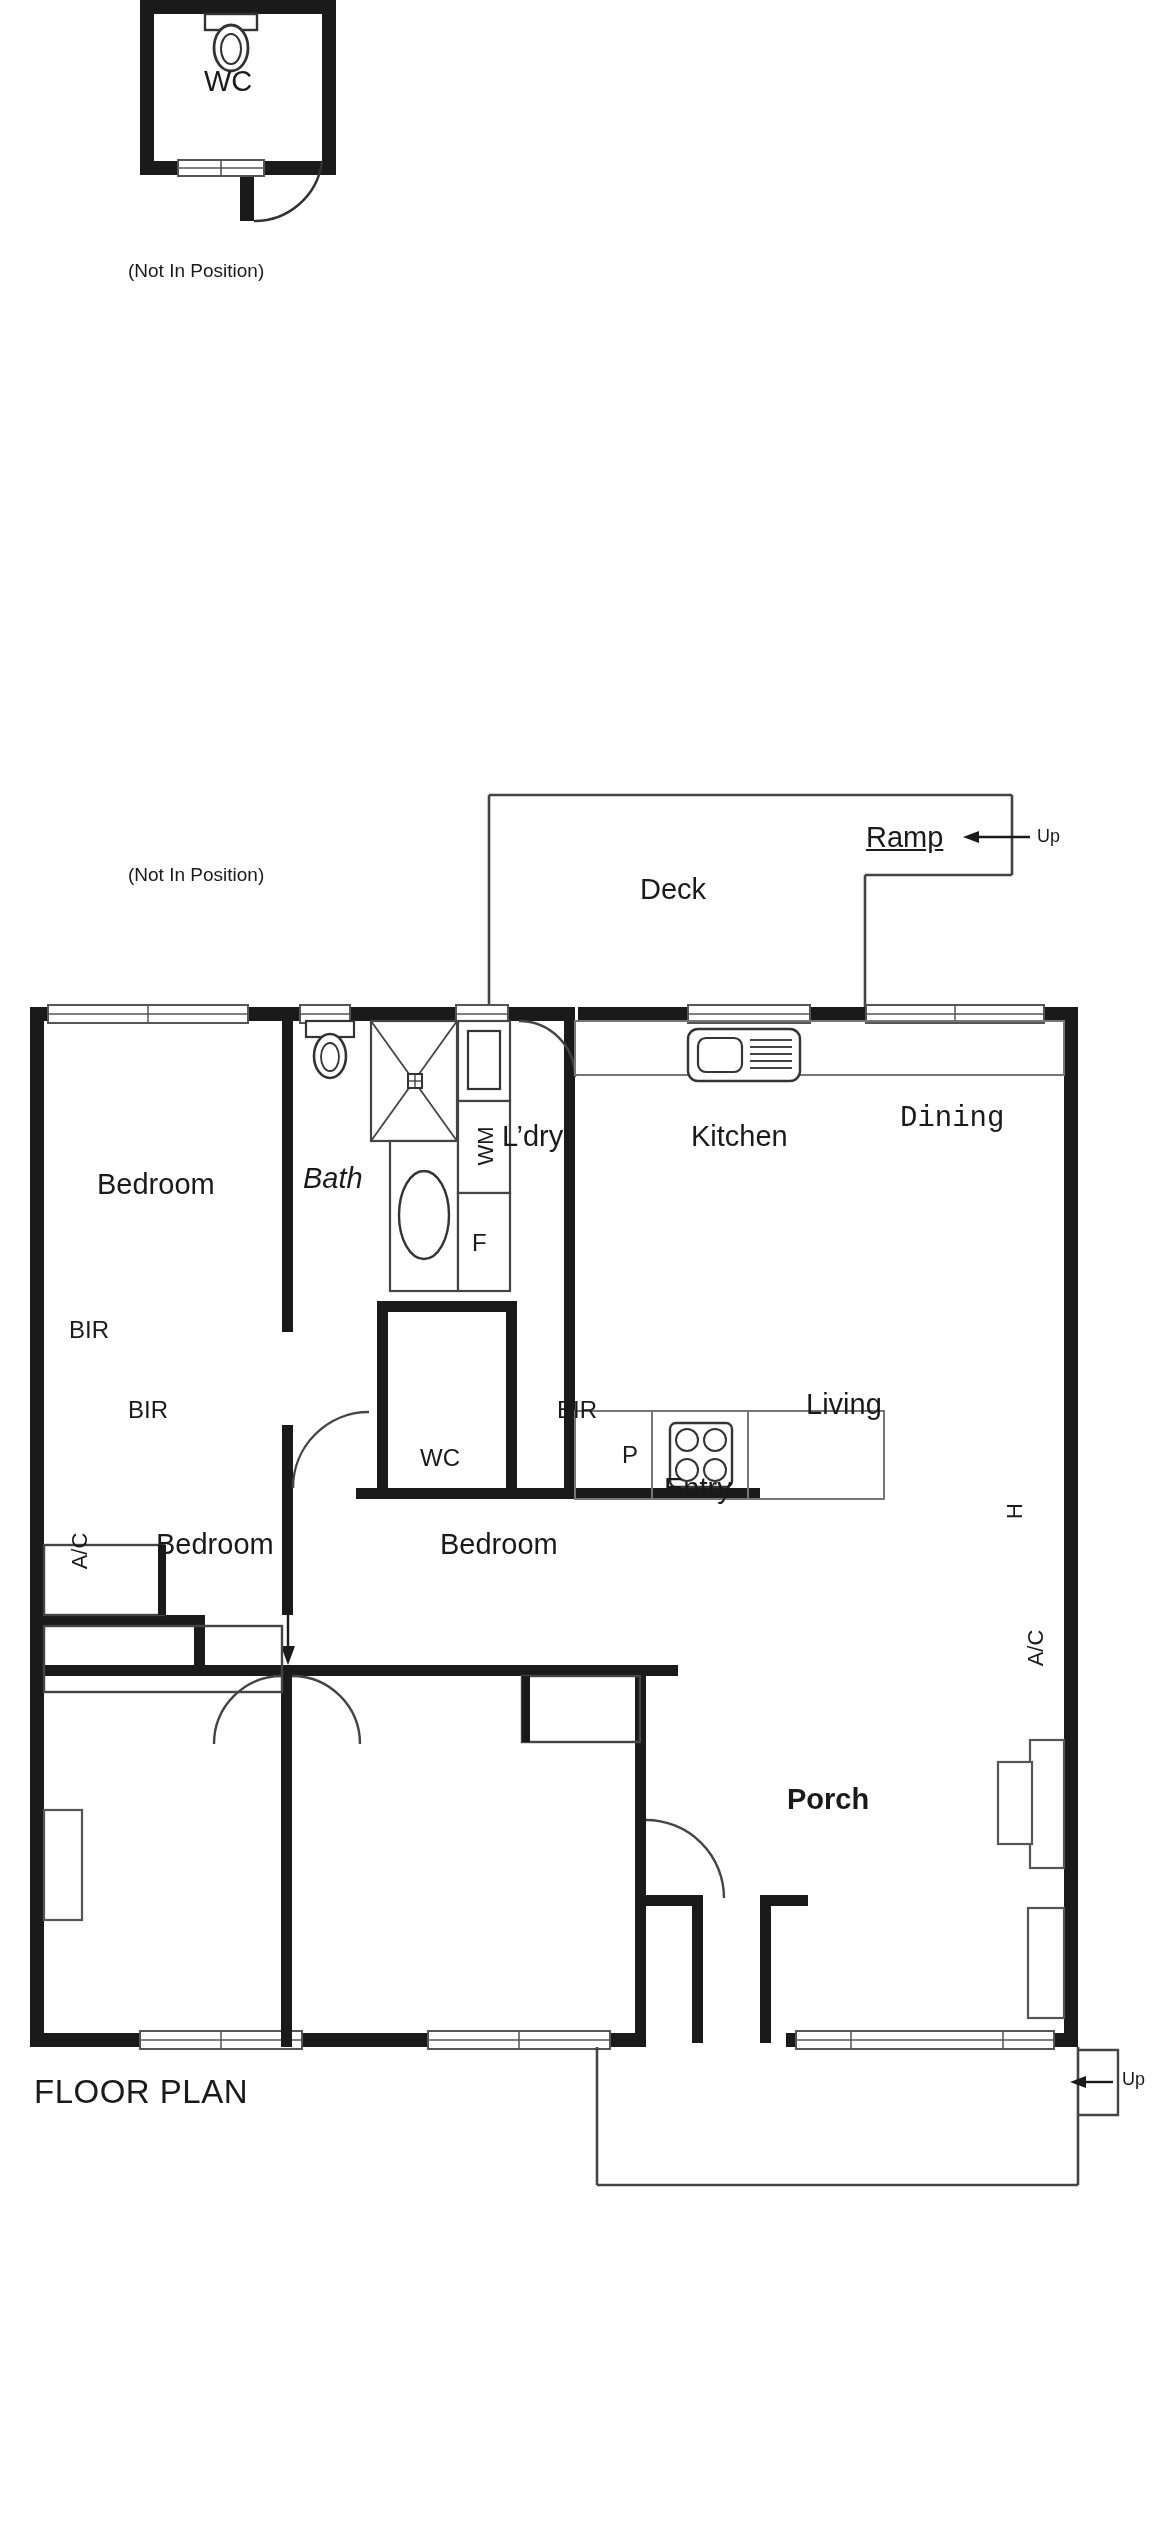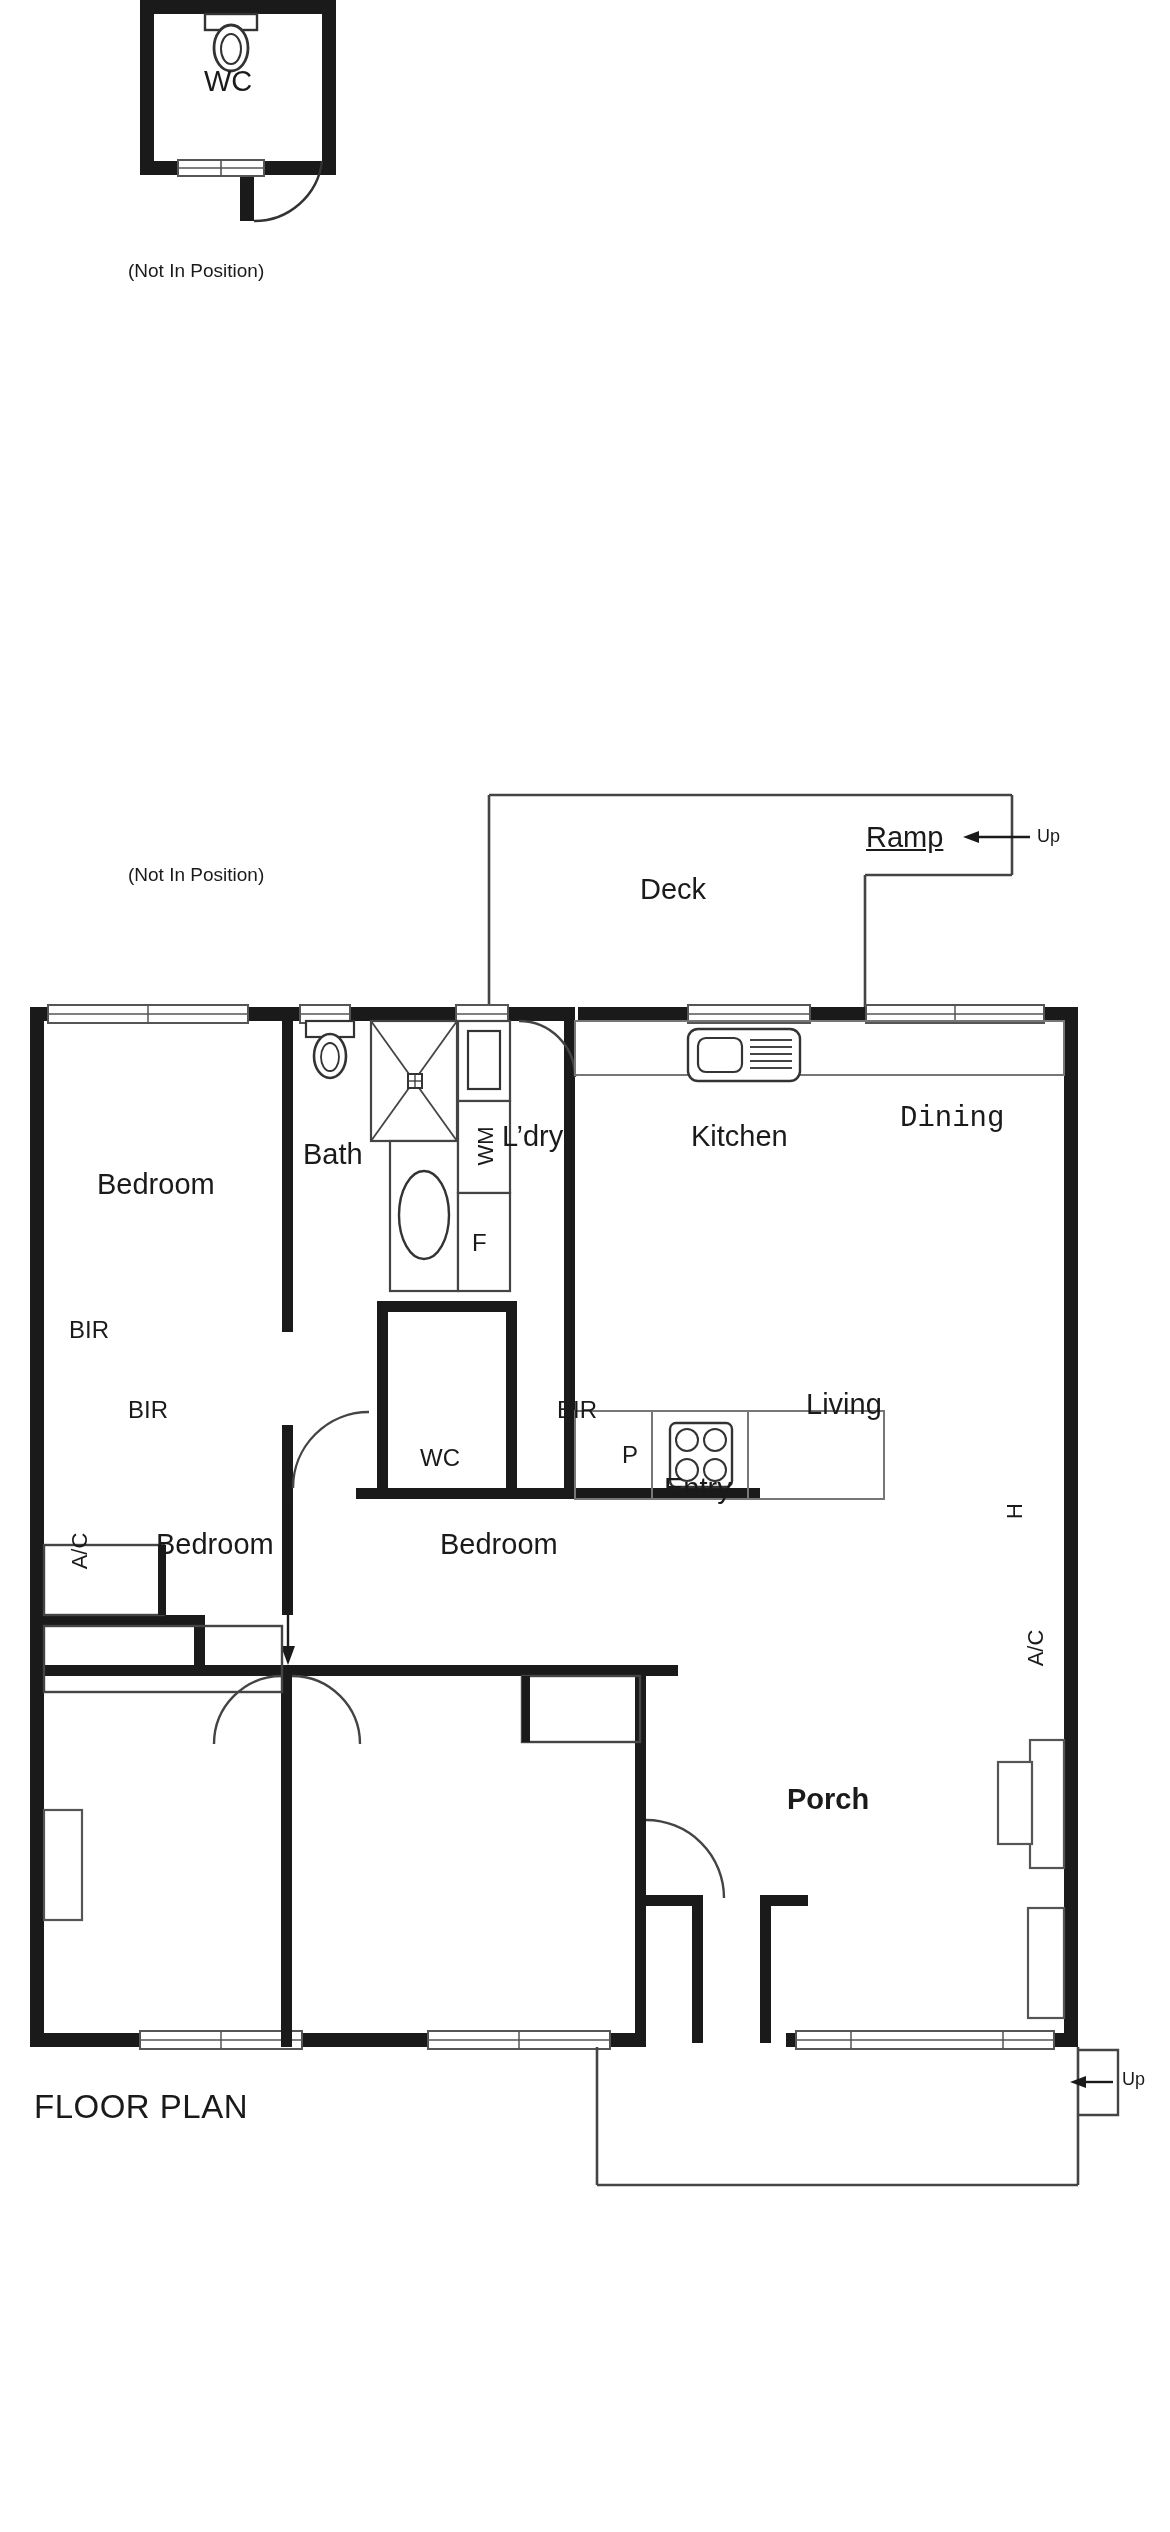--- a/index.html
+++ b/index.html
@@ -258,21 +258,21 @@
   <div class="label lbl-room" style="left:866px;top:823px;text-decoration:underline;">Ramp</div>
 
   <div class="label lbl-up" style="left:1037px;top:827px;">Up</div>
 
   <div class="label lbl-room" style="left:691px;top:1122px;">Kitchen</div>
 
   <div class="label lbl-room" style="left:900px;top:1104px;font-family:Liberation Mono, monospace;">Dining</div>
 
   <div class="label lbl-room" style="left:502px;top:1122px;">L’dry</div>
 
-  <div class="label lbl-room" style="left:303px;top:1140px;">Bath</div>
+  <div class="label lbl-room" style="left:303px;top:1164px;font-style:italic;">Bath</div>
 
   <div class="label lbl-small" style="left:420px;top:1446px;">WC</div>
 
   <div class="label lbl-room" style="left:97px;top:1170px;">Bedroom</div>
 
   <div class="label lbl-room" style="left:156px;top:1530px;">Bedroom</div>
 
   <div class="label lbl-room" style="left:440px;top:1530px;">Bedroom</div>
 
   <div class="label lbl-room" style="left:806px;top:1390px;">Living</div>
@@ -294,15 +294,15 @@
   <div class="label lbl-tiny rot" style="left:1000px;top:1500px;width:30px;text-align:center;">H</div>
 
   <div class="label lbl-small" style="left:622px;top:1443px;">P</div>
 
   <div class="label lbl-small" style="left:472px;top:1231px;">F</div>
 
   <div class="label lbl-tiny rot" style="left:464px;top:1135px;width:44px;text-align:center;">WM</div>
 
   <div class="label lbl-up" style="left:1122px;top:2070px;">Up</div>
 
-  <div class="label lbl-title" style="left:34px;top:2075px;margin-top:15px;">FLOOR PLAN</div>
+  <div class="label lbl-title" style="left:34px;top:2075px;">FLOOR PLAN</div>
 
 </div>
 
 </body></html>

